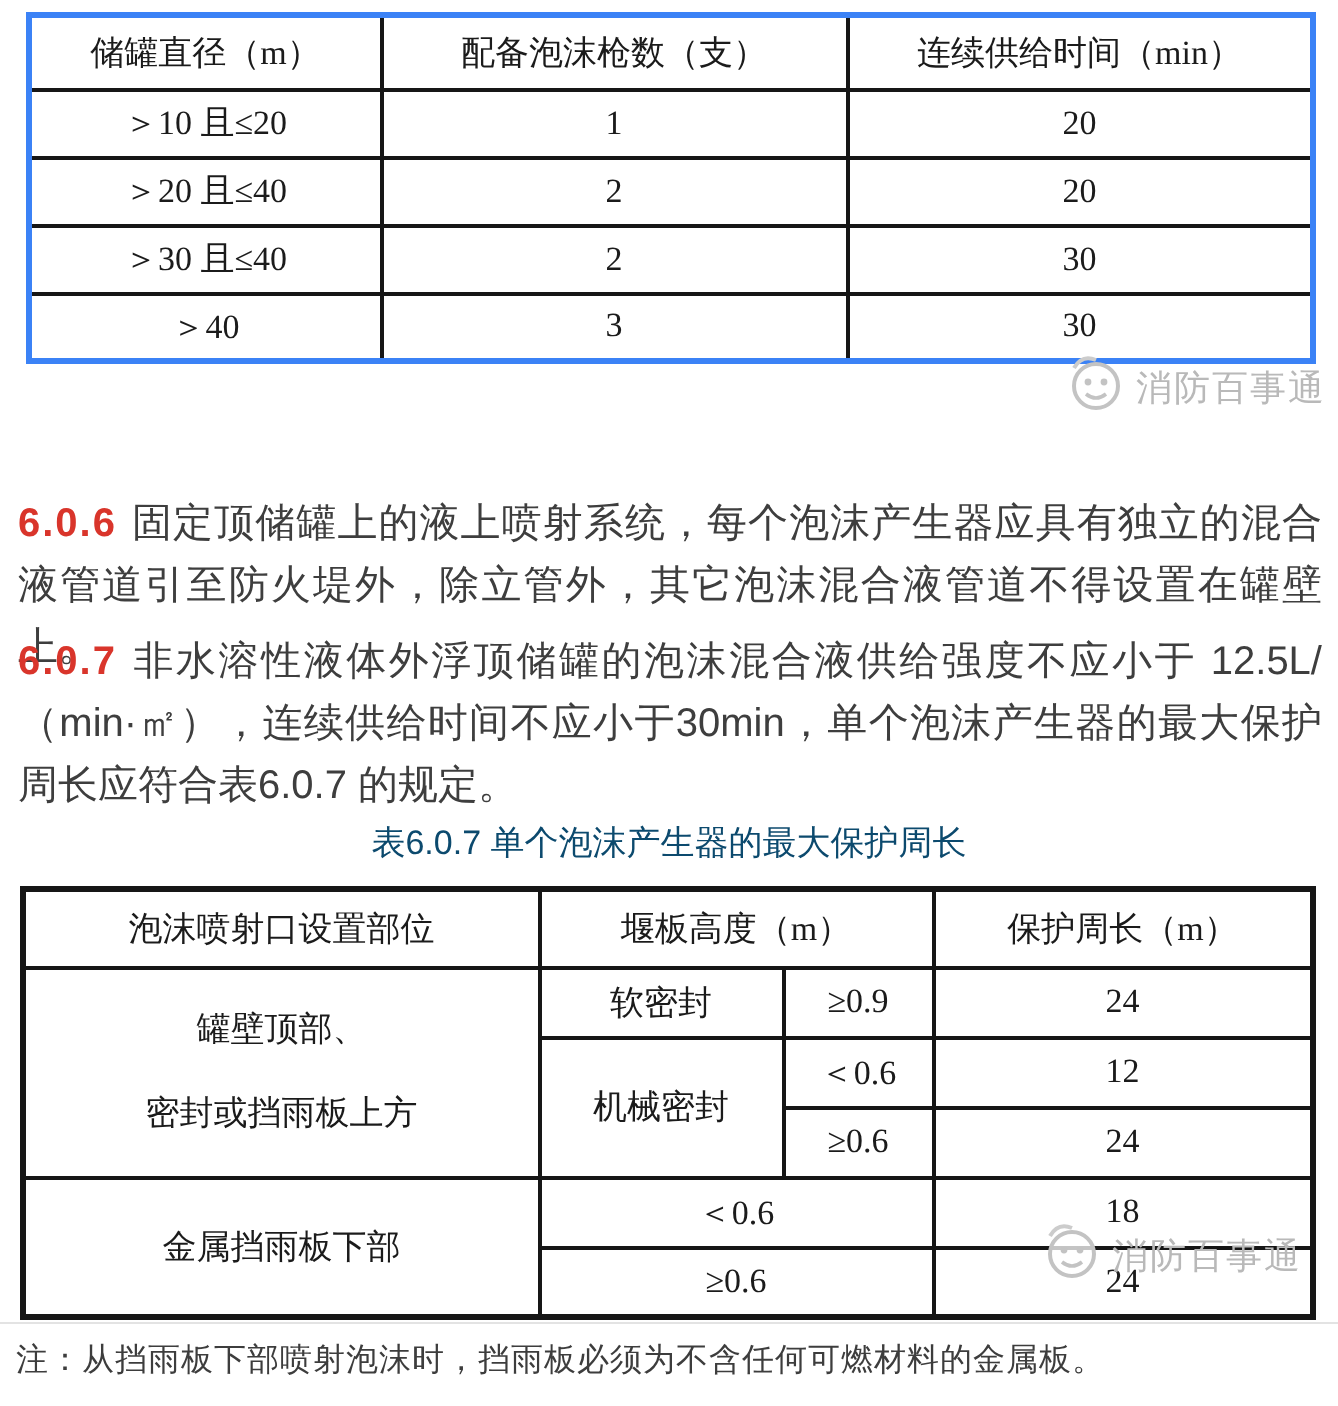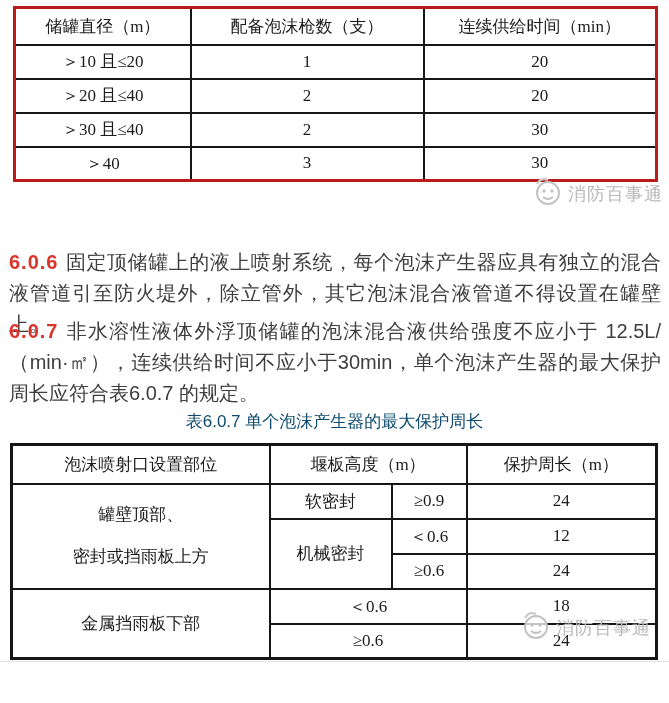--- a/index.html
+++ b/index.html
@@ -14,21 +14,21 @@
   table {
     position:absolute; border-collapse:collapse; table-layout:fixed;
     background:#fff; z-index:1;
   }
   th, td {
     border:2px solid #161616; text-align:center; vertical-align:middle;
     font-family:"Liberation Serif","DejaVu Serif",serif;
     font-size:17px; font-weight:400; color:#1b1b1b; padding:0;
     overflow:hidden;
   }
-  #t1 { left:13px; top:6px;  width:642px; border:3px solid #b91c1c; }
+  #t1 { left:13px; top:6px;  width:642px; border:3px solid #3b82f6; }
   #t2 { left:10px; top:443px; width:645px; border:3px solid #161616;padding-left:12px; }
   #t1 tr.hd { height:37px; }
   #t1 tr.r  { height:34px; }
   #t2 tr.hd { height:39px; }
   #t2 tr.r  { height:35px; }
   .pos-lines div { line-height:24px; }
   .pos-lines div + div { margin-top:18px; }
 
   
   .para {
@@ -177,14 +177,15 @@
         <circle cx="21" cy="16" r="1.7" fill="#c3c3c3"></circle>
         <path d="M12 22 q5 4 10 0" stroke="#c3c3c3" stroke-width="1.8" fill="none"></path>
         <path d="M6 9 q4 -7 11 -4" stroke="#cccccc" stroke-width="2" fill="none"></path>
       </svg>
     </span>
     <span>消防百事通</span>
   </div>
 
   <div class="divider"></div>
 
+  <div class="note">注：从挡雨板下部喷射泡沫时，挡雨板必须为不含任何可燃材料的金属板。</div>
 
 </div>
 
 </body></html>

